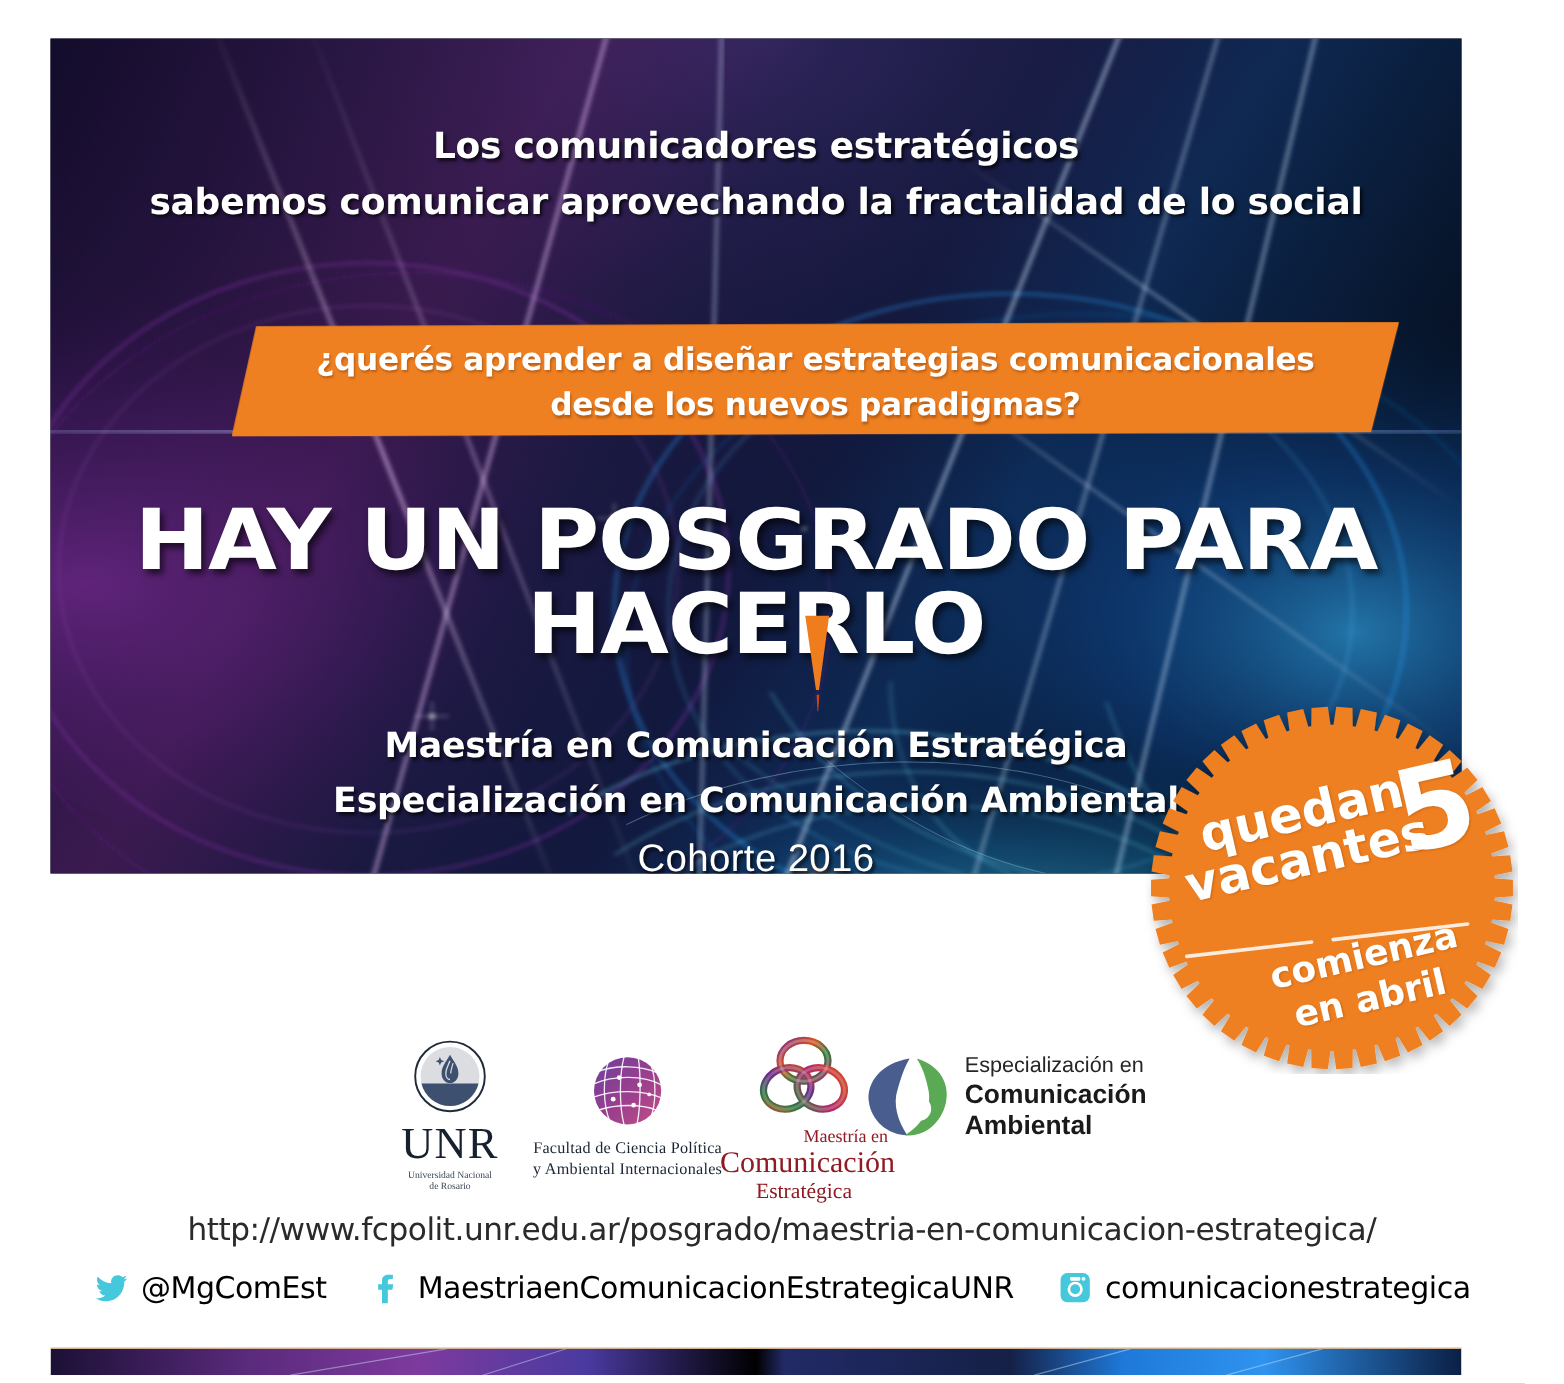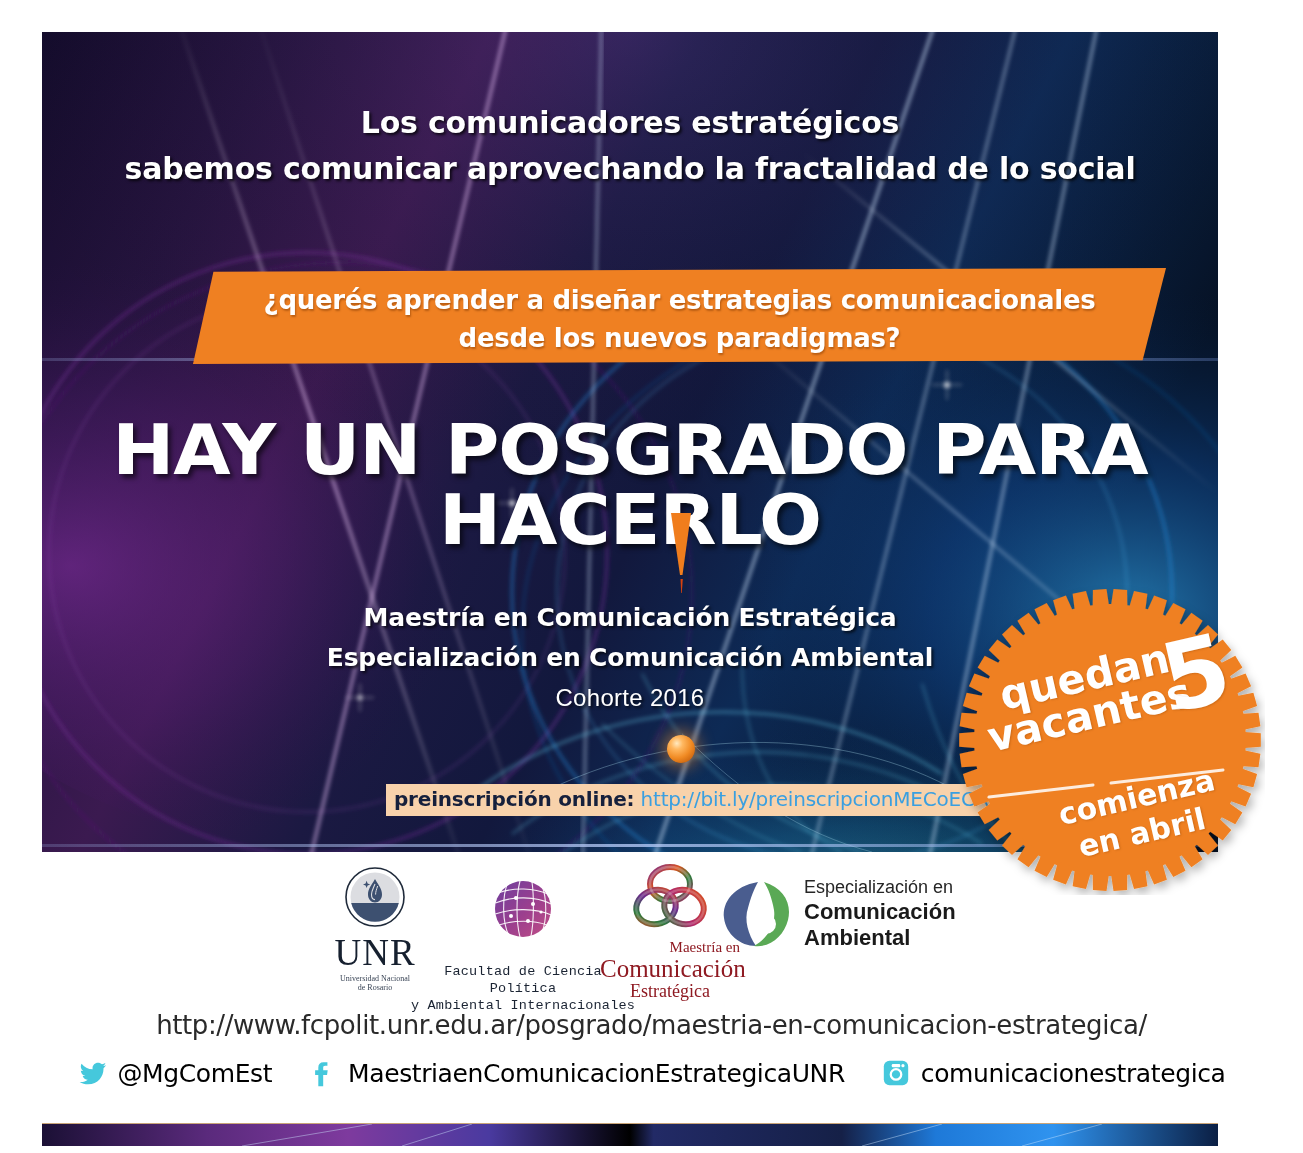--- a/index.html
+++ b/index.html
@@ -15,21 +15,21 @@
     overflow: hidden;
     font-family: "Liberation Sans", sans-serif;
   }
 
   
   #hero {
     position: absolute;
     left: 42px;
     top: 32px;
     width: 1176px;
-    height: 820px;
+    height: 696px;
     overflow: hidden;
     background: #0b0720;
   }
   #hero-svg { position:absolute; left:0; top:0; width:100%; height:100%; }
 
   .hero-band {
     position: absolute;
     left: 0; right: 0;
     height: 3px;
     background: linear-gradient(to right, rgba(150,170,220,.25), rgba(190,210,255,.75), rgba(120,150,220,.3));
@@ -112,32 +112,32 @@
     left: 0; right: 0;
     top: 566px;
     text-align: center;
     z-index: 6;
   }
   #programs .prog {
     display: block;
     color: #ffffff;
     font-family: "DejaVu Sans", sans-serif;
     font-weight: bold;
-    font-size: 25px;
+    font-size: 29px;
     line-height: 1.6;
     letter-spacing: -0.2px;
     text-shadow: 2px 2px 3px rgba(0,0,0,.7);
   }
   #programs .cohorte {
     display: block;
     margin-top: 6px;
     color: #ffffff;
     font-family: "Liberation Sans", sans-serif;
     font-weight: normal;
-    font-size: 24px;
+    font-size: 32px;
     letter-spacing: 0.3px;
     text-shadow: 2px 2px 3px rgba(0,0,0,.7);
   }
 
   
   #sphere {
     position: absolute;
     left: 625px;
     top: 703px;
     width: 28px;
@@ -240,22 +240,22 @@
   }
   #logo-unr .unr-sub {
     font-family: "Liberation Serif", serif;
     font-size: 8px; color:#3a4556; line-height: 1.2; margin-top: 1px;
   }
 
   
   #logo-fcp { left: 108px; top: 16px; width: 230px; }
   #logo-fcp .mark { width: 62px; height: 62px; margin: 0 auto; }
   #logo-fcp .fcp-txt {
-    font-family: Liberation Mono, monospace;
-    font-size: 13.5px; color:#1b2433; line-height: 1.25; margin-top: 20px;
+    font-family: Liberation Serif, serif;
+    font-size: 13.5px; color:#1b2433; line-height: 1.25; margin-top: 4px;
     letter-spacing: 0.2px;
   }
 
   
   #logo-mce { left: 300px; top: 0px; width: 140px; }
   #logo-mce .mark { width: 84px; height: 72px; margin: 0 auto; }
   #logo-mce .t1 {
     font-family: "Liberation Serif", serif; color:#8f1a22;
     font-size: 15px; line-height: 1.1; margin-top: 1px; text-align: right;
   }

